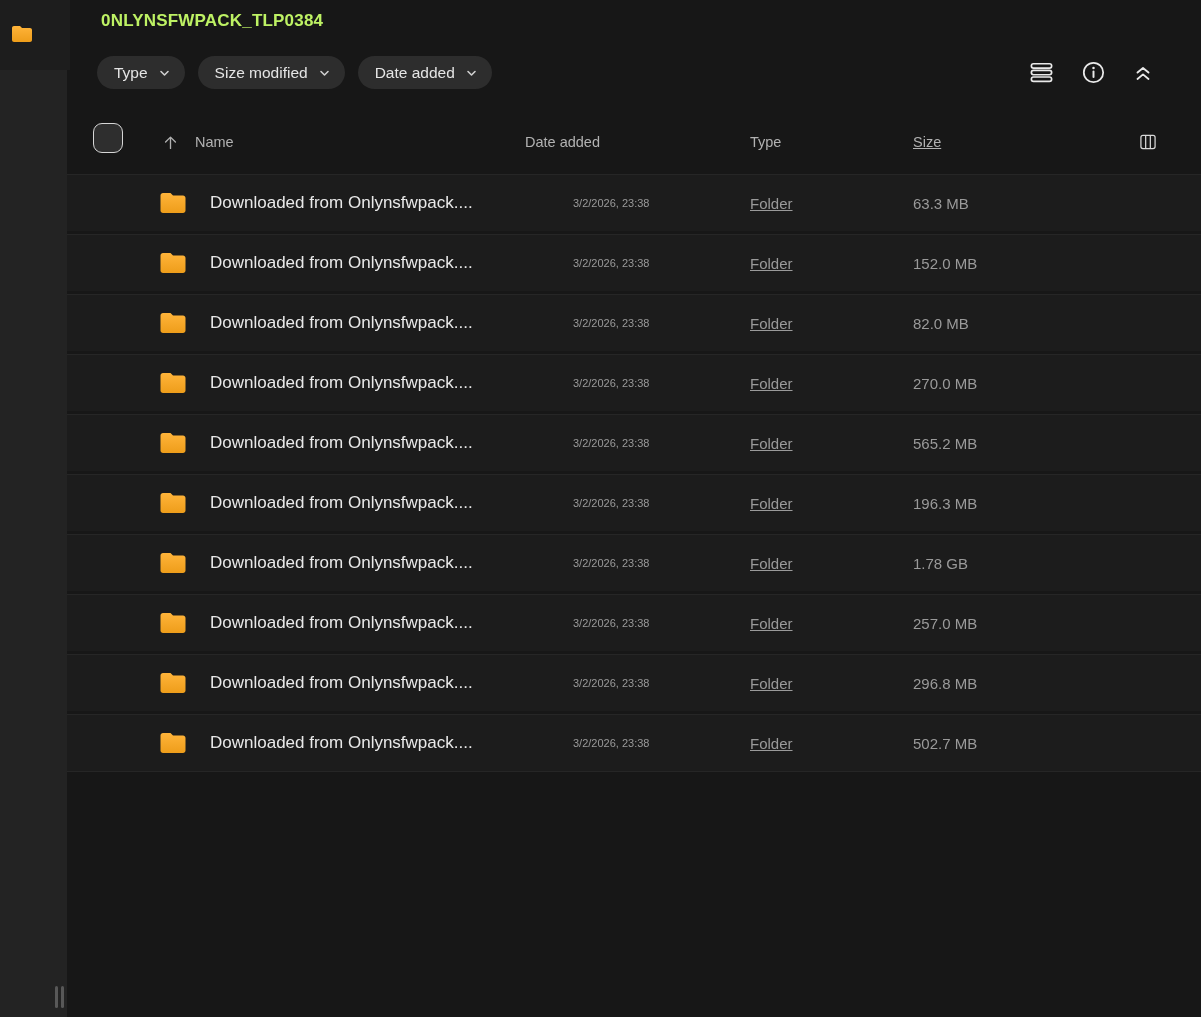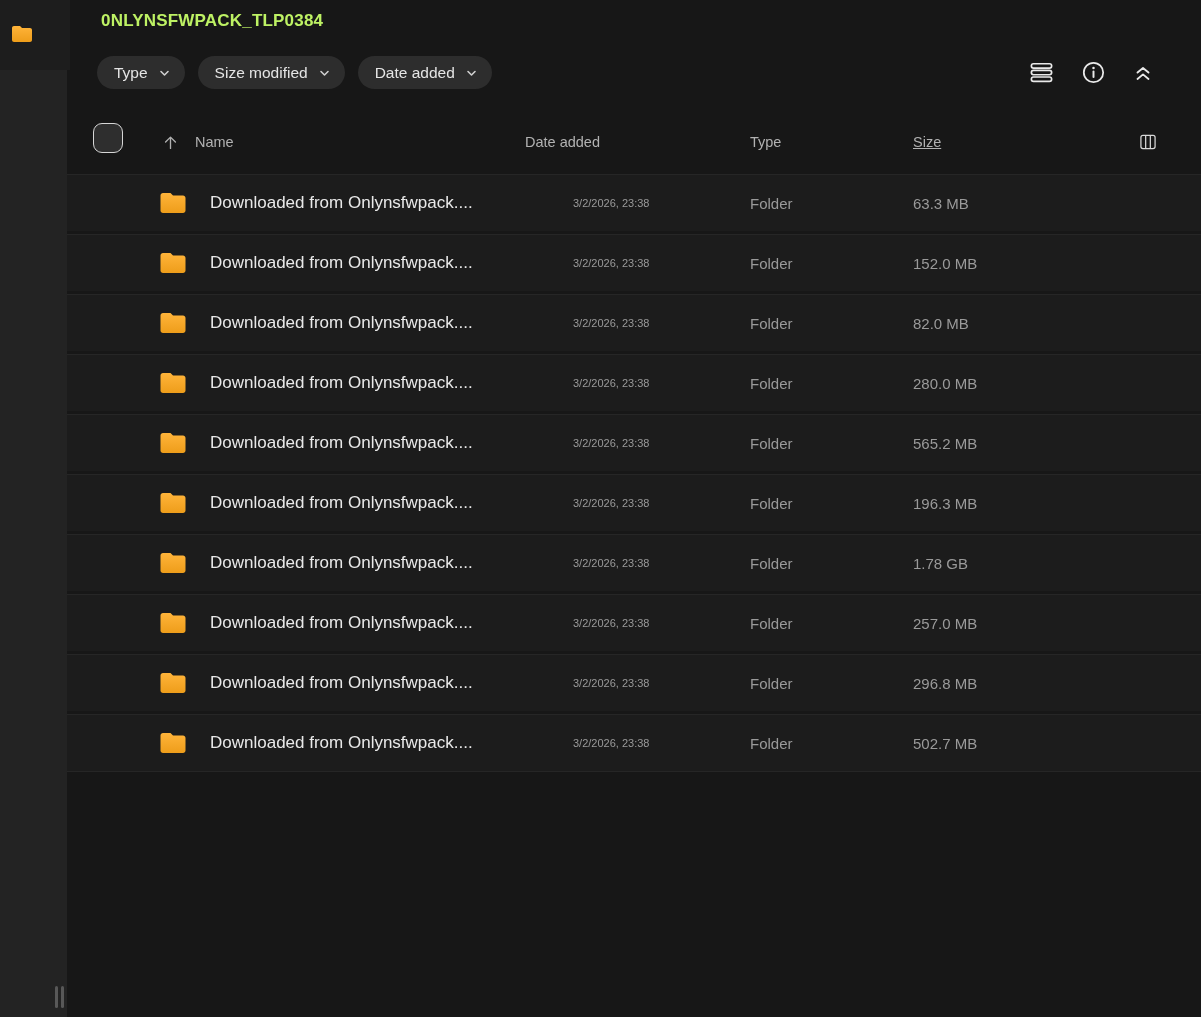--- a/index.html
+++ b/index.html
@@ -75,21 +75,21 @@
     box-shadow:0 -1px 0 #262626;
   }
   .row:last-child { box-shadow:0 -1px 0 #262626, 0 1px 0 #262626; }
   .row .cell {
     position:absolute; top:0; height:56px; display:flex; align-items:center;
     white-space:nowrap;
   }
   .cell-icon { left:91px; }
   .cell-name { left:143px; font-size:17px; color:#e9e9e9; }
   .cell-date { left:458px; font-size:11px; color:#9a9a9a;margin-left:48px; }
-  .cell-type { left:683px; font-size:15px; color:#9a9a9a; }
+  .cell-type { left:683px; font-size:15px; color:#9a9a9a;text-decoration:underline; }
   .cell-size { left:846px; font-size:15px; color:#9a9a9a; }
   .hidden-defs { position:absolute; width:0; height:0; overflow:hidden; }
 </style>
 </head>
 <body>
 
 <svg class="hidden-defs" aria-hidden="true">
   <defs>
     <linearGradient id="folder-grad" x1="0" y1="0" x2="0" y2="1">
       <stop offset="0" stop-color="#FFB43A"></stop>
@@ -220,21 +220,21 @@
 
   <div class="row">
     <div class="cell cell-icon">
       <svg width="30" height="30" viewBox="0 0 24 24">
             <use href="#folder-shape"></use>
           </svg>
     </div>
     <div class="cell cell-name">Downloaded from Onlynsfwpack....</div>
     <div class="cell cell-date">3/2/2026, 23:38</div>
     <div class="cell cell-type">Folder</div>
-    <div class="cell cell-size">280.0 MB</div>
+    <div class="cell cell-size">270.0 MB</div>
   </div>
 
   <div class="row">
     <div class="cell cell-icon">
       <svg width="30" height="30" viewBox="0 0 24 24">
             <use href="#folder-shape"></use>
           </svg>
     </div>
     <div class="cell cell-name">Downloaded from Onlynsfwpack....</div>
     <div class="cell cell-date">3/2/2026, 23:38</div>

